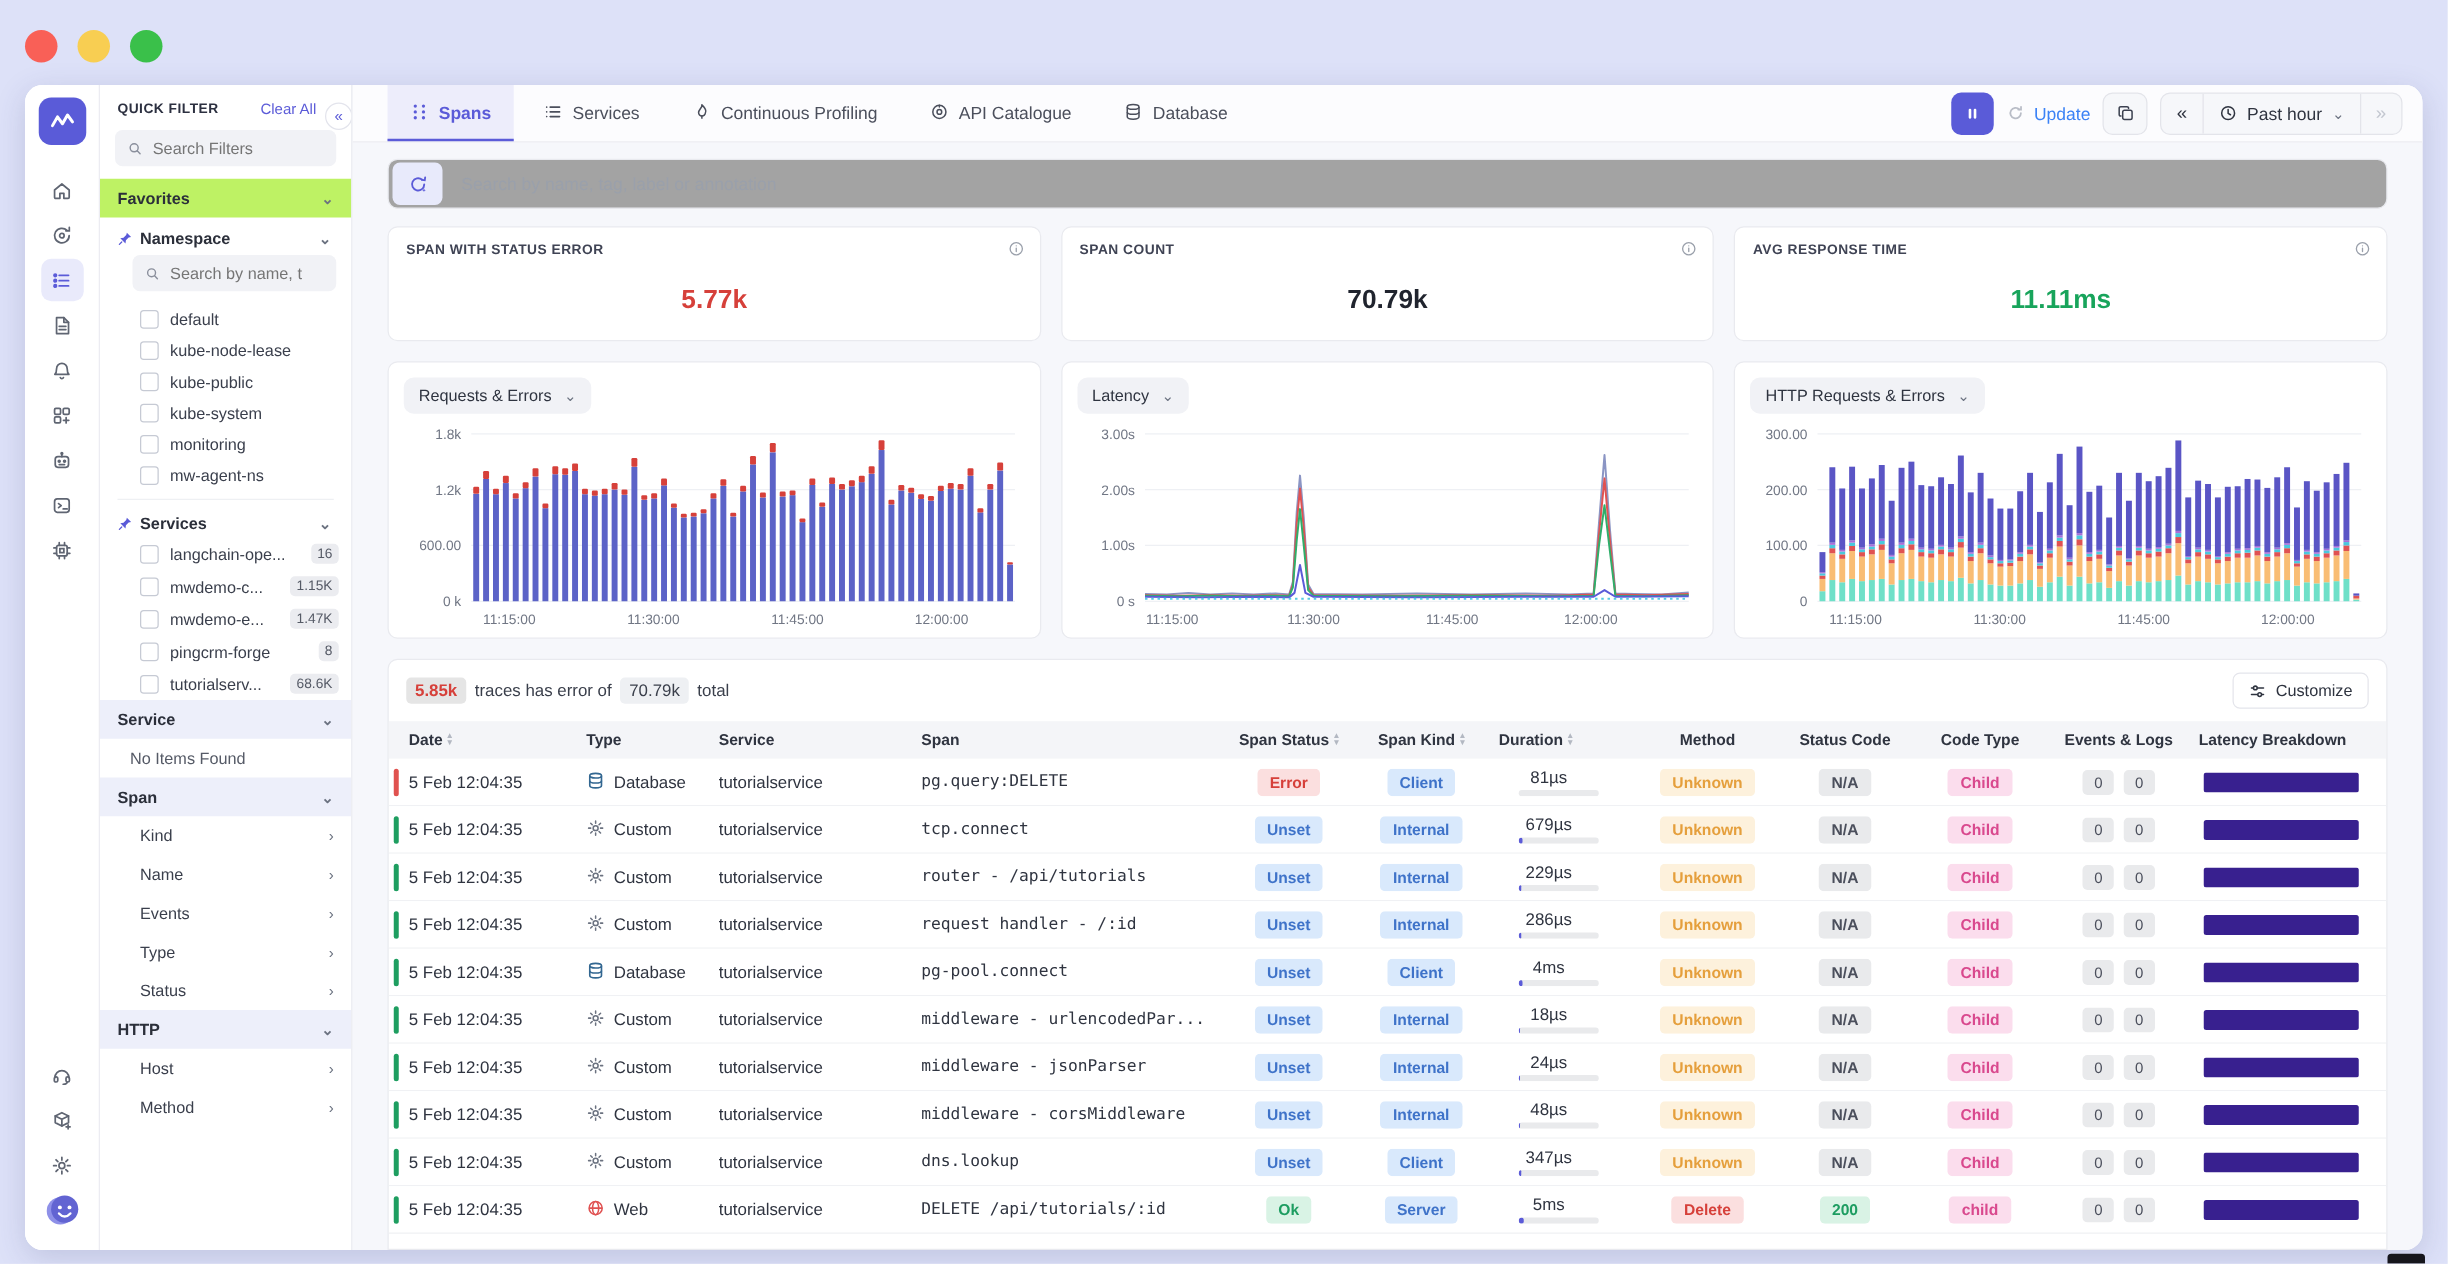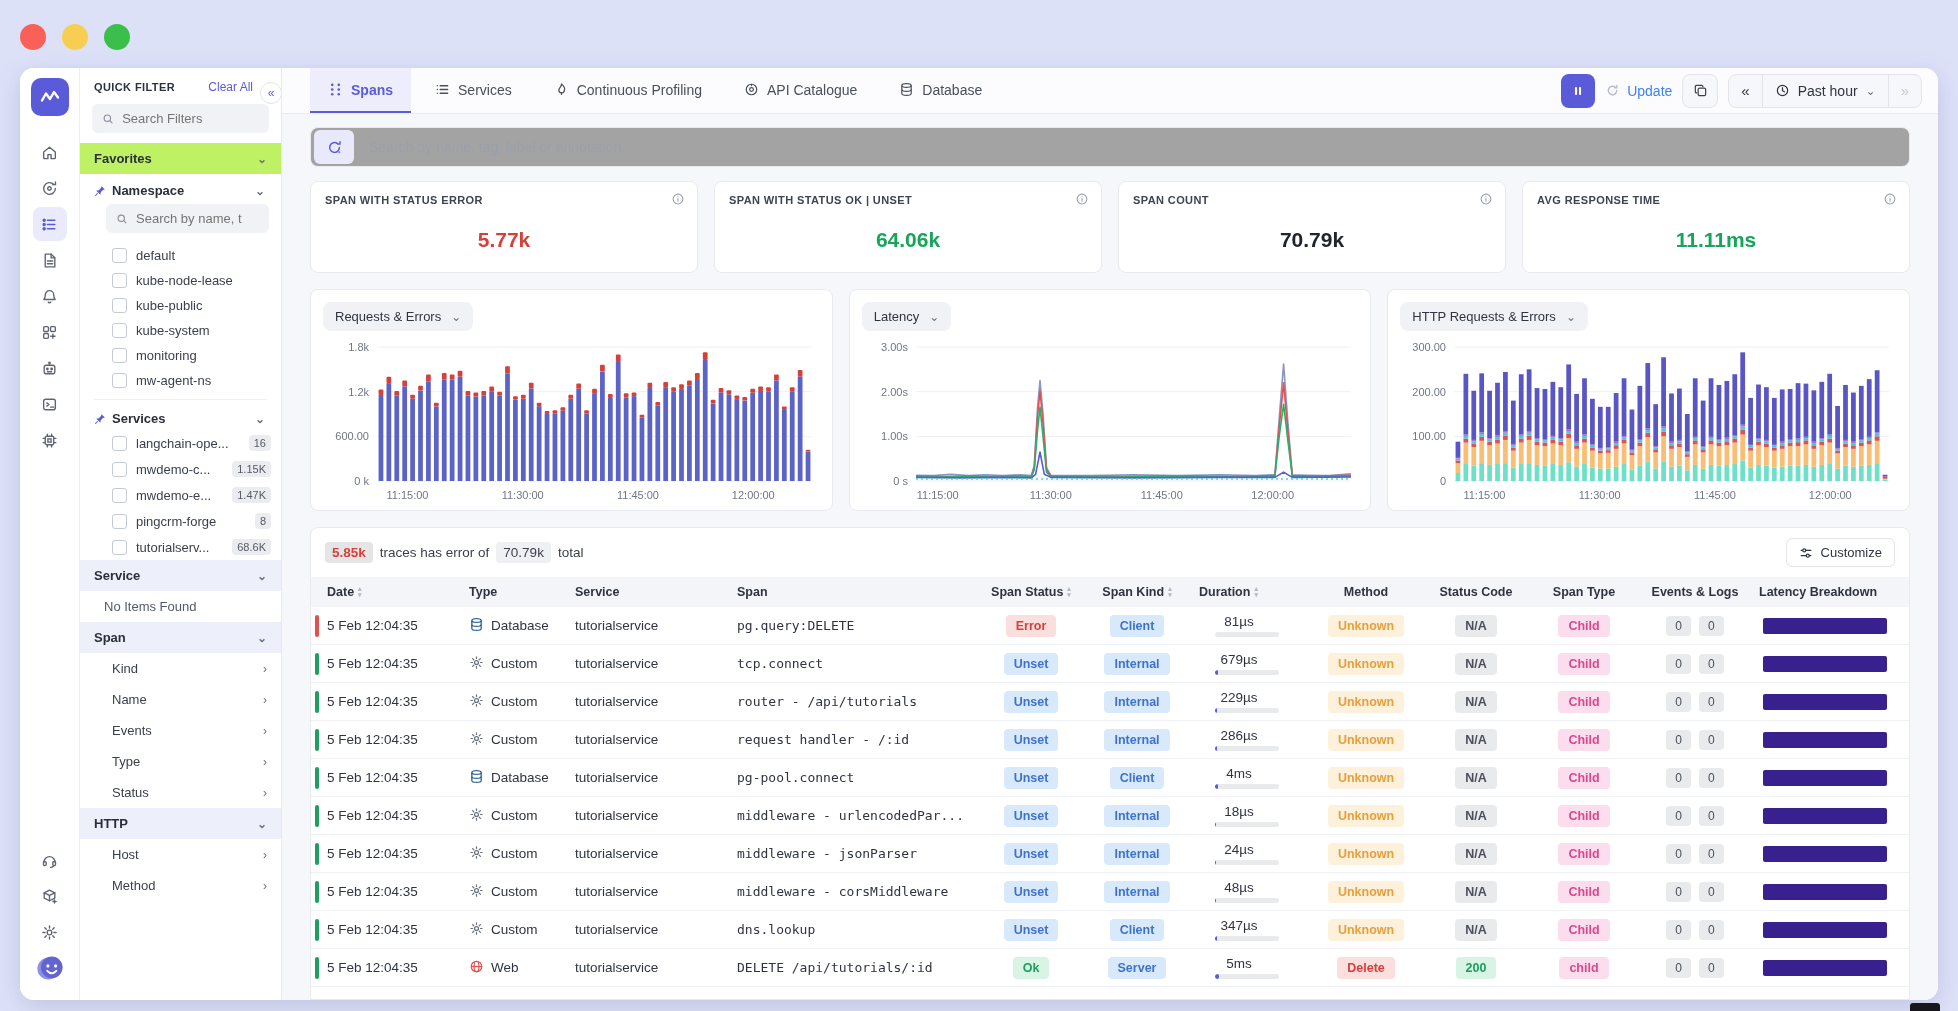--- a/index.html
+++ b/index.html
@@ -467,29 +467,20 @@
       <div class="content">
         <div class="cards" id="metric-cards">
             <div class="mcard">
               <div class="mt">SPAN WITH STATUS ERROR</div>
               <span class="info-ic"><svg width="14" height="14" viewBox="0 0 16 16" fill="none" stroke="currentColor" stroke-width="1.2" stroke-linecap="round">
                   <circle cx="8" cy="8" r="5.6"></circle>
                   <path d="M8 7.4v3.1"></path>
                   <circle cx="8" cy="5.3" r=".6" fill="currentColor" stroke="none"></circle>
                 </svg></span>
               <div class="mv" style="color: rgb(214, 64, 58);">5.77k</div>
-            </div>
-            <div class="mcard">
-              <div class="mt">SPAN WITH STATUS OK | UNSET</div>
-              <span class="info-ic"><svg width="14" height="14" viewBox="0 0 16 16" fill="none" stroke="currentColor" stroke-width="1.2" stroke-linecap="round">
-                  <circle cx="8" cy="8" r="5.6"></circle>
-                  <path d="M8 7.4v3.1"></path>
-                  <circle cx="8" cy="5.3" r=".6" fill="currentColor" stroke="none"></circle>
-                </svg></span>
-              <div class="mv" style="color: rgb(24, 164, 91);">64.06k</div>
             </div>
             <div class="mcard">
               <div class="mt">SPAN COUNT</div>
               <span class="info-ic"><svg width="14" height="14" viewBox="0 0 16 16" fill="none" stroke="currentColor" stroke-width="1.2" stroke-linecap="round">
                   <circle cx="8" cy="8" r="5.6"></circle>
                   <path d="M8 7.4v3.1"></path>
                   <circle cx="8" cy="5.3" r=".6" fill="currentColor" stroke="none"></circle>
                 </svg></span>
               <div class="mv" style="color: rgb(32, 36, 46);">70.79k</div>
             </div>
@@ -1064,21 +1055,21 @@
                   <span>▾</span>
                 </span>
               </div>
               <div class="cell cell-c" style="justify-content: center;">
                 <span>Method</span>
               </div>
               <div class="cell cell-c" style="justify-content: center;">
                 <span>Status Code</span>
               </div>
               <div class="cell cell-c" style="justify-content: center;">
-                <span>Span Type</span>
+                <span>Code Type</span>
               </div>
               <div class="cell cell-c" style="justify-content: center;">
                 <span>Events &amp; Logs</span>
               </div>
               <div class="cell">
                 <span>Latency Breakdown</span>
               </div>
             </div>
           <div id="table-body">
               <div class="trow drow">

